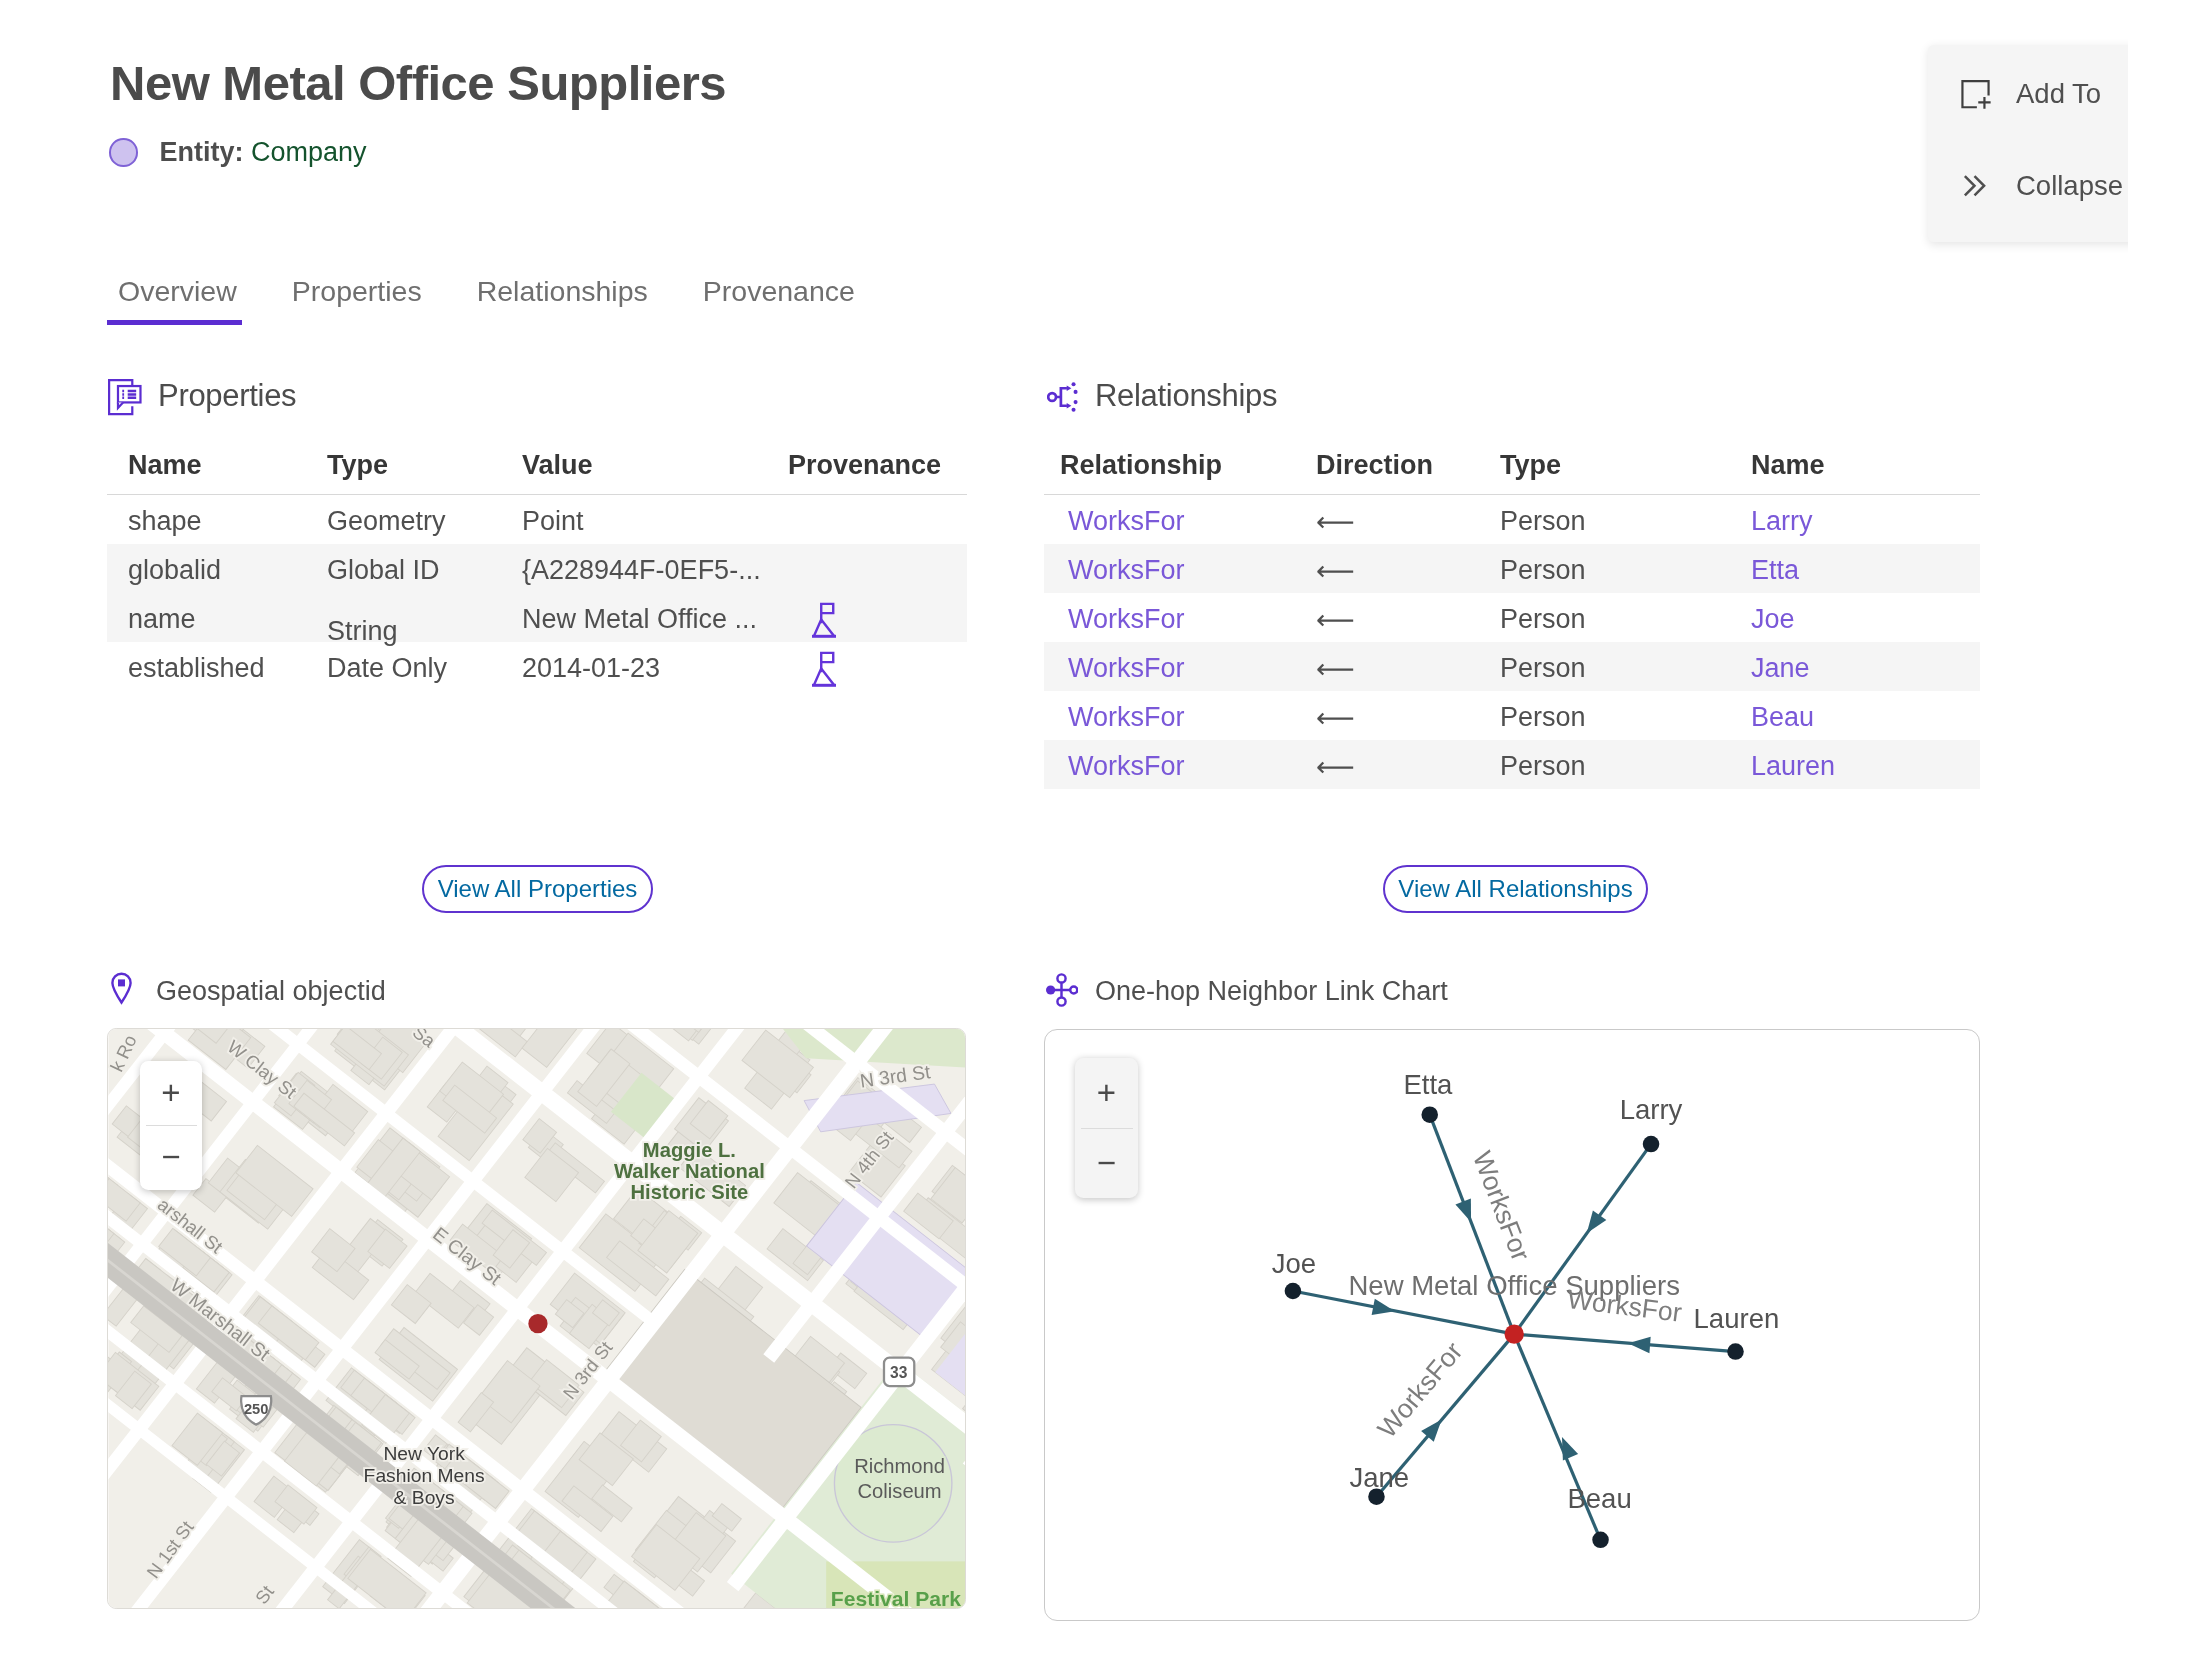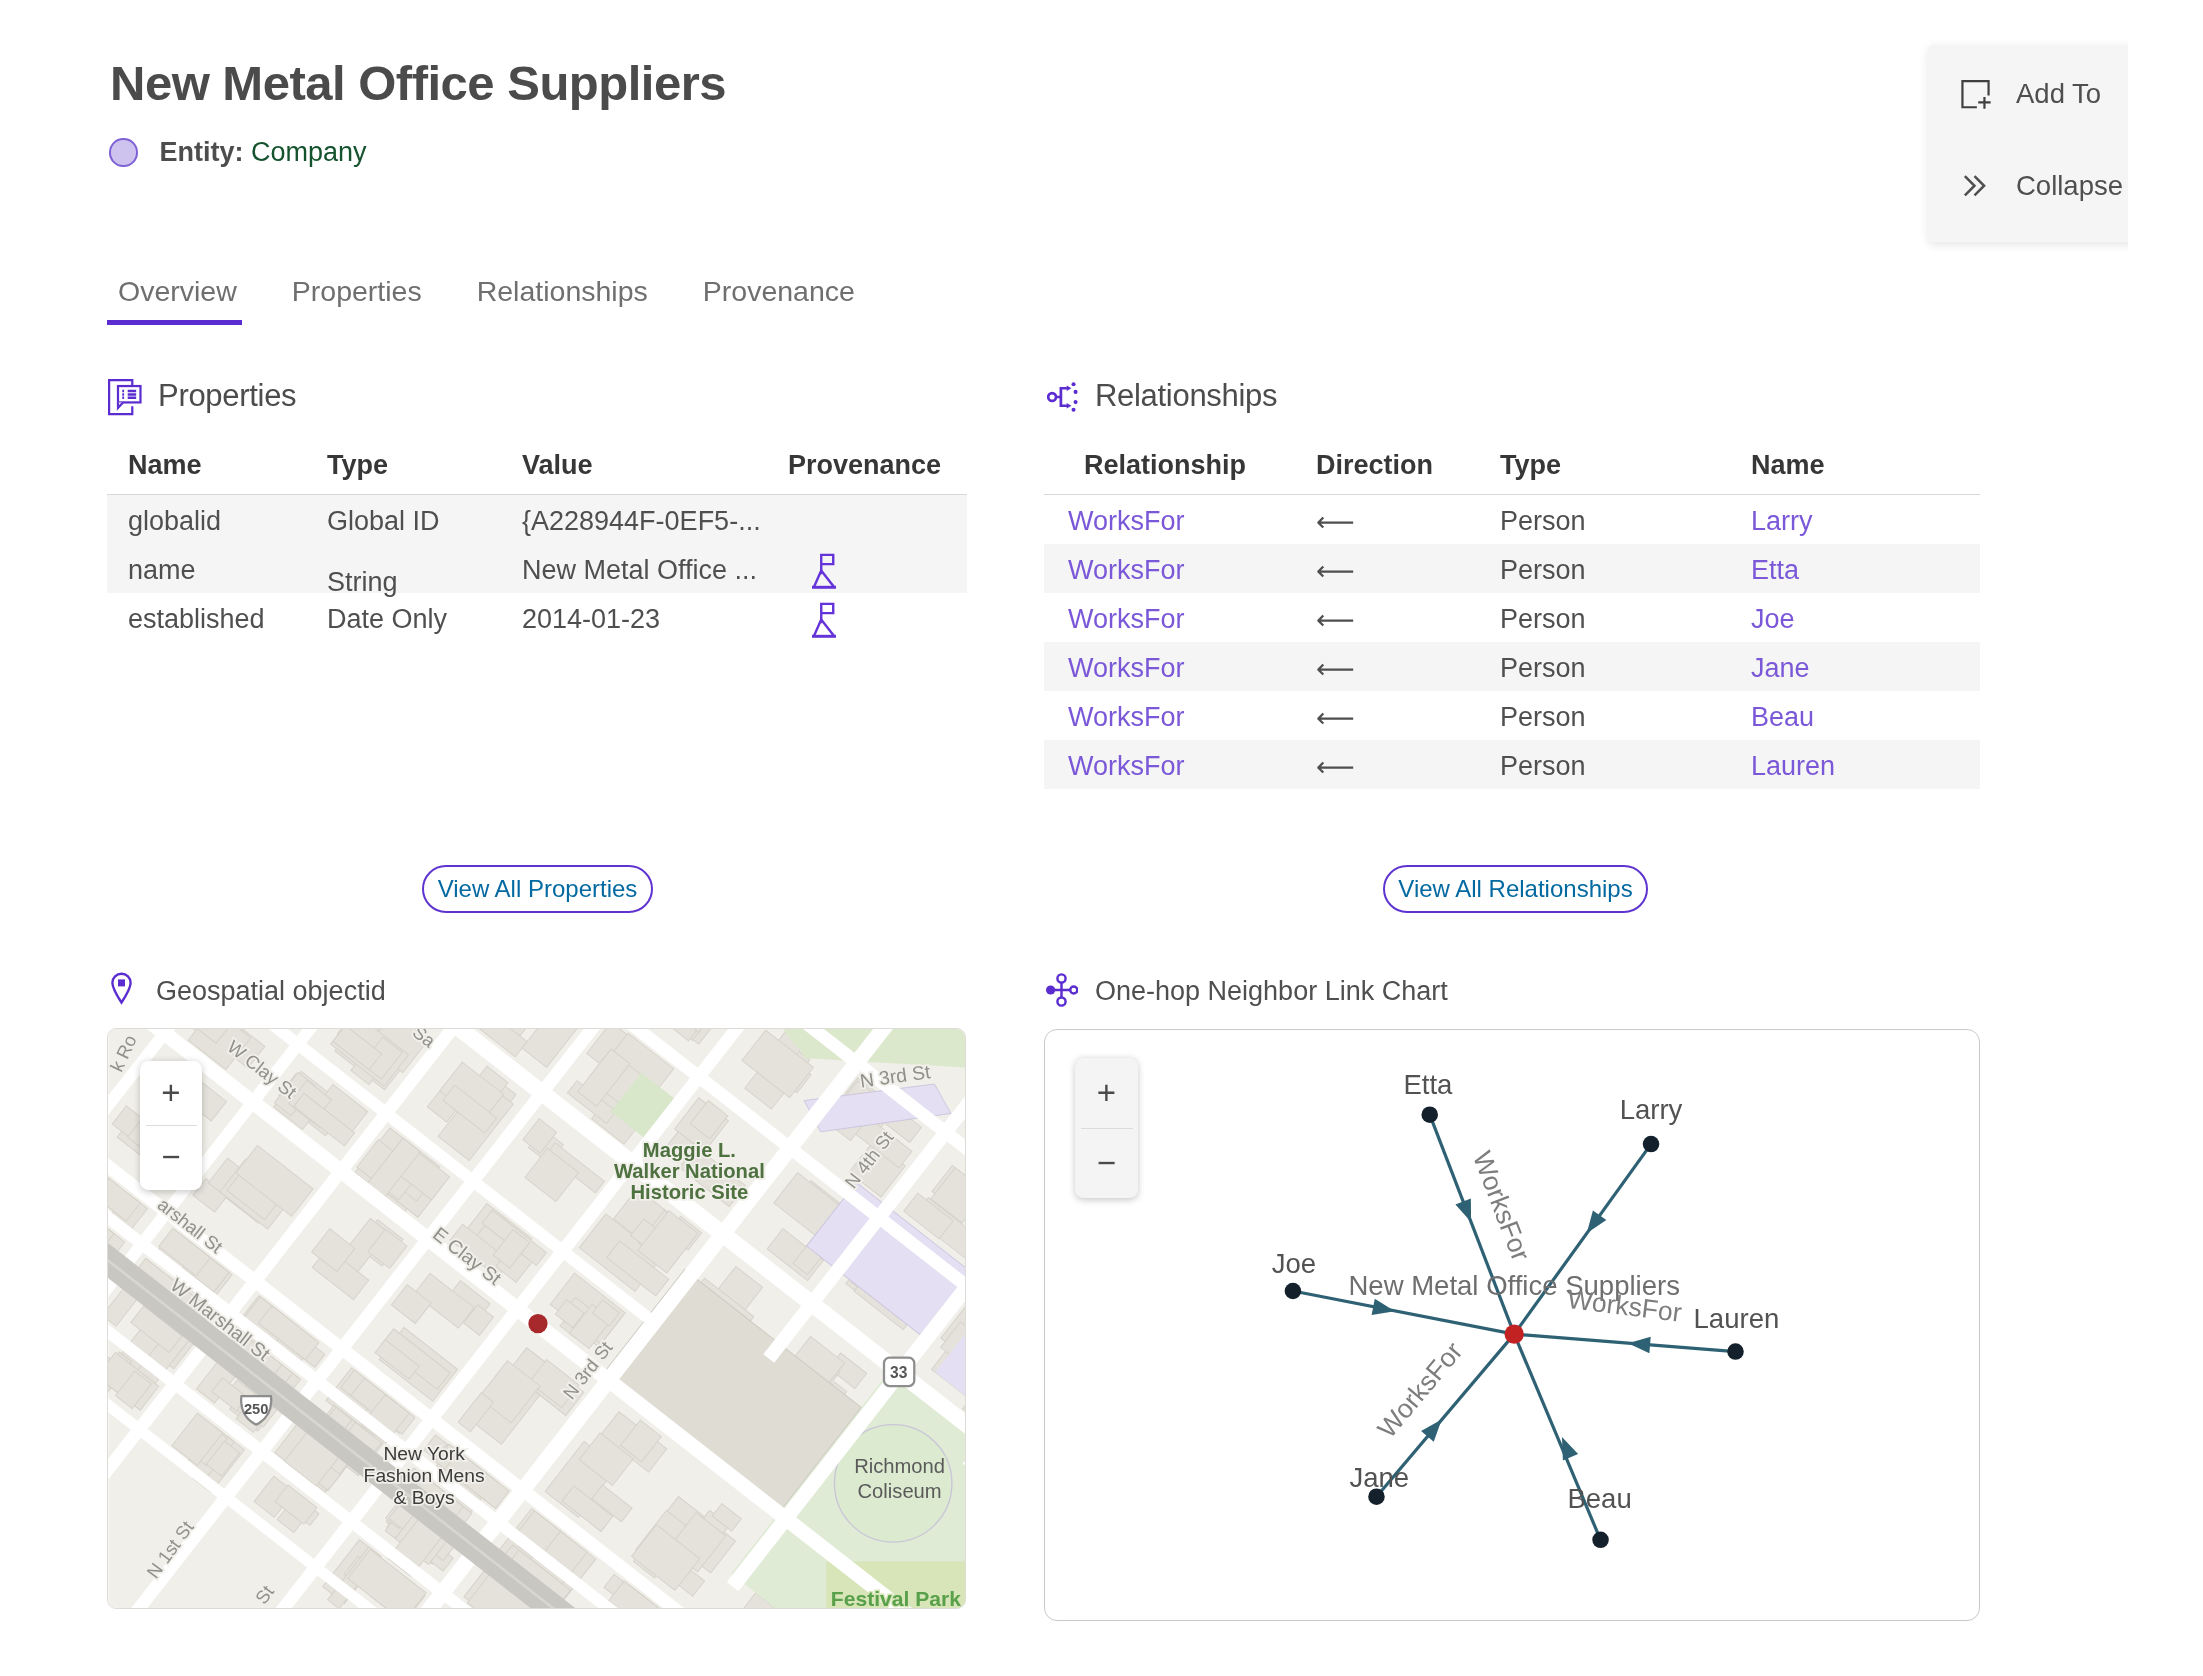--- a/index.html
+++ b/index.html
@@ -84,20 +84,25 @@
 
   <div class="abs" style="left:107px;top:450px;width:860px;">
     <div style="position:relative;height:44px;font-size:27px;font-weight:bold;color:#373737;">
       <span class="abs" style="left:21px;">Name</span>
       <span class="abs" style="left:220px;">Type</span>
       <span class="abs" style="left:415px;">Value</span>
       <span class="abs" style="left:681px;">Provenance</span>
     </div>
     <div style="border-top:1.8px solid #d8d8d8;"></div>
     <div style="position:relative;font-size:27px;color:#4f4f4f;">
+      <div style="position:relative;height:49px;">
+        <span class="abs" style="left:21px;top:11px;">shape</span>
+          <span class="abs" style="left:220px;top:11px;">Geometry</span>
+          <span class="abs" style="left:415px;top:11px;">Point</span>
+      </div>
       <div style="position:relative;height:49px;background:#f5f5f5;">
         <span class="abs" style="left:21px;top:11px;">globalid</span>
           <span class="abs" style="left:220px;top:11px;">Global ID</span>
           <span class="abs" style="left:415px;top:11px;">{A228944F-0EF5-...</span>
       </div>
       <div style="position:relative;height:49px;background:#f5f5f5;">
         <span class="abs" style="left:21px;top:11px;">name</span>
           <span class="abs" style="left:220px;top:11px;margin-top:12px;">String</span>
           <span class="abs" style="left:415px;top:11px;">New Metal Office ...</span>
         <svg class="abs" style="left:705px;top:8.3px;" width="24" height="39" viewBox="0 0 26 42" fill="none" stroke="#6434da" stroke-width="2.6">
@@ -114,21 +119,21 @@
           <path d="M10 24 L10 3 L23 3 L23 13 L10 13"></path>
           <path d="M10 20 L2 38 L24 38 Z" fill="none"></path>
           <path d="M0 38 L26 38" stroke-width="3"></path>
         </svg>
       </div>
     </div>
   </div>
 
   <div class="abs" style="left:1044px;top:450px;width:936px;">
     <div style="position:relative;height:44px;font-size:27px;font-weight:bold;color:#373737;">
-      <span class="abs" style="left:40px;text-align:right;">Relationship</span>
+      <span class="abs" style="left:16px;text-align:right;">Relationship</span>
       <span class="abs" style="left:272px;">Direction</span>
       <span class="abs" style="left:456px;">Type</span>
       <span class="abs" style="left:707px;">Name</span>
     </div>
     <div style="border-top:1.8px solid #d8d8d8;"></div>
     <div style="position:relative;font-size:27px;color:#4f4f4f;">
       <div style="position:relative;height:49px;">
         <span class="abs lnk" style="left:24px;top:11px;">WorksFor</span>
           <span class="abs arr" style="left:272px;top:11px;">⟵</span>
           <span class="abs" style="left:456px;top:11px;">Person</span>

